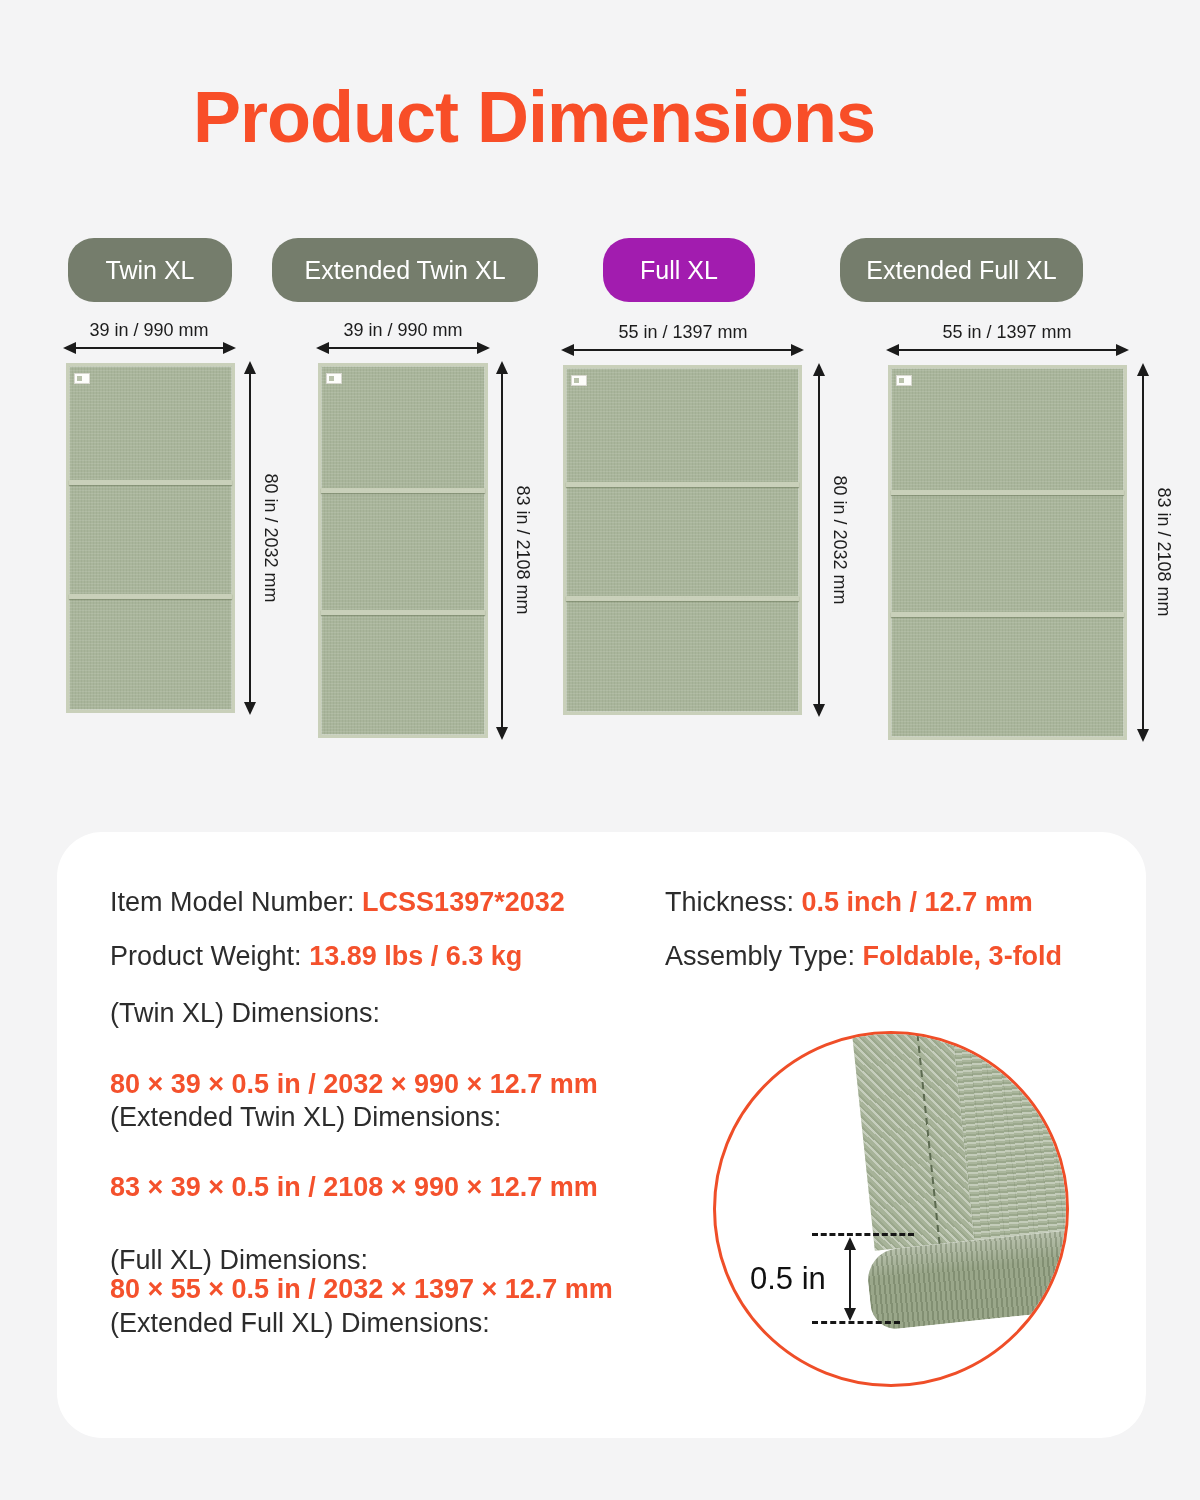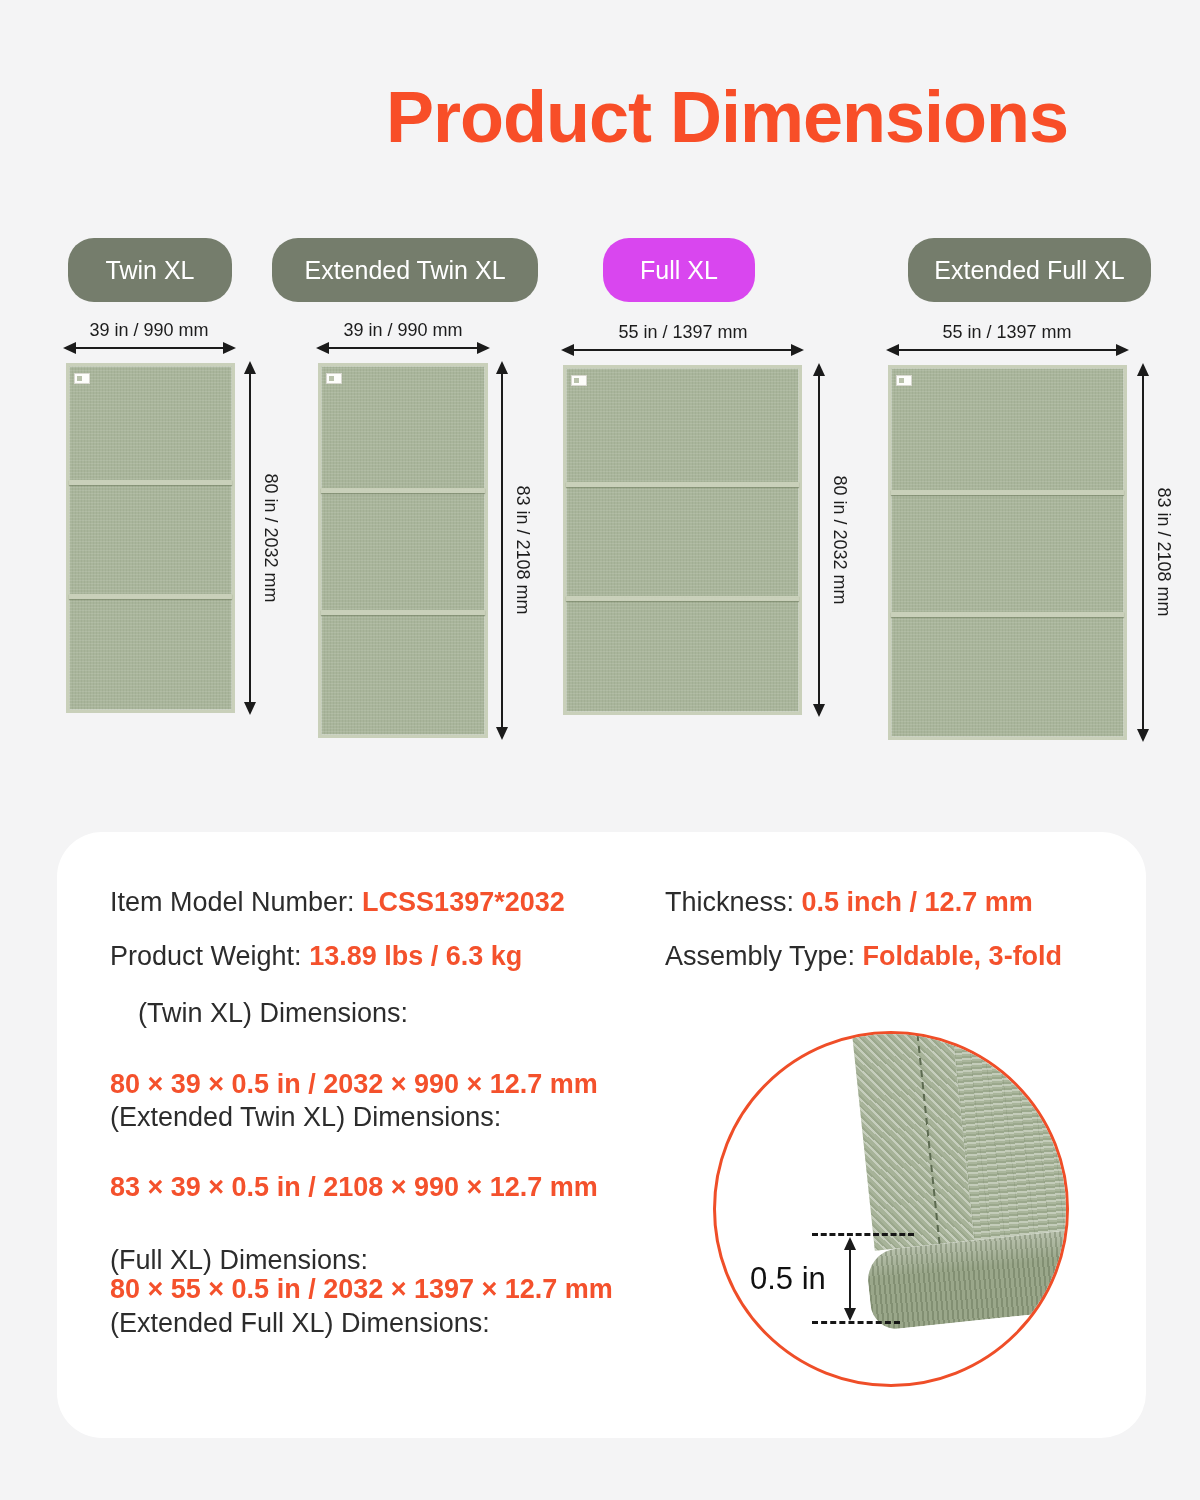--- a/index.html
+++ b/index.html
@@ -6,34 +6,34 @@
   body{
     width:1200px;height:1500px;position:relative;overflow:hidden;
     background:#f4f4f5;
     font-family:"Liberation Sans", sans-serif;
     color:#222;
   }
   .stage{position:absolute;inset:0;}
 
   
   .title{
-    position:absolute;top:76px;left:0;width:1068px;text-align:right;
+    position:absolute;top:76px;left:0;width:1068px;text-align:center;
     font-size:72px;font-weight:bold;letter-spacing:-1px;color:#f84e28;
   }
 
   
   .pill{
     position:absolute;height:64px;border-radius:26px;background:#757d6c;
     color:#fff;font-size:25px;display:flex;align-items:center;justify-content:center;
   }
-  .pill.active{background:#d946ef;}
+  .pill.active{background:#a21caf;}
   .pill-1{left:68px;top:238px;width:164px;}
   .pill-2{left:272px;top:238px;width:266px;text-align:center;}
   .pill-3{left:603px;top:238px;width:152px;}
-  .pill-4{left:908px;top:238px;width:243px;}
+  .pill-4{left:840px;top:238px;width:243px;}
 
   
   .mat{
     position:absolute;background:#a9b59b;border:3px solid #c9d0ba;box-sizing:border-box;
     background-image:
       repeating-linear-gradient(0deg, rgba(255,255,255,.10) 0 1px, transparent 1px 3px),
       repeating-linear-gradient(90deg, rgba(110,125,95,.12) 0 1px, transparent 1px 3px);
     box-shadow: inset 0 0 0 1px rgba(255,255,255,.35);
   }
   .mat-1{left:66px;top:363px;width:169px;height:350px;}
@@ -189,21 +189,21 @@
     <span>Thickness:</span>
     <span> </span>
     <span class="val">0.5 inch / 12.7 mm</span>
   </div>
   <div class="spec-line" style="left:665px;top:940px;">
     <span>Assembly Type:</span>
     <span> </span>
     <span class="val">Foldable, 3-fold</span>
   </div>
 
-  <div class="spec-line" style="left:110px;top:997px;margin-left:28px;">(Twin XL) Dimensions:</div>
+  <div class="spec-line" style="left:110px;top:997px;">(Twin XL) Dimensions:</div>
   <div class="dim-val" style="left:110px;top:1044px;">80 × 39 × 0.5 in / 2032 × 990 × 12.7 mm</div>
 
   <div class="spec-line" style="left:110px;top:1101px;">(Extended Twin XL) Dimensions:</div>
   <div class="dim-val" style="left:110px;top:1147px;">83 × 39 × 0.5 in / 2108 × 990 × 12.7 mm</div>
 
   <div class="spec-line" style="left:110px;top:1244px;">(Full XL) Dimensions:</div>
   <div class="dim-val" style="left:110px;top:1249px;">80 × 55 × 0.5 in / 2032 × 1397 × 12.7 mm</div>
 
   <div class="spec-line" style="left:110px;top:1307px;">(Extended Full XL) Dimensions:</div>
 

